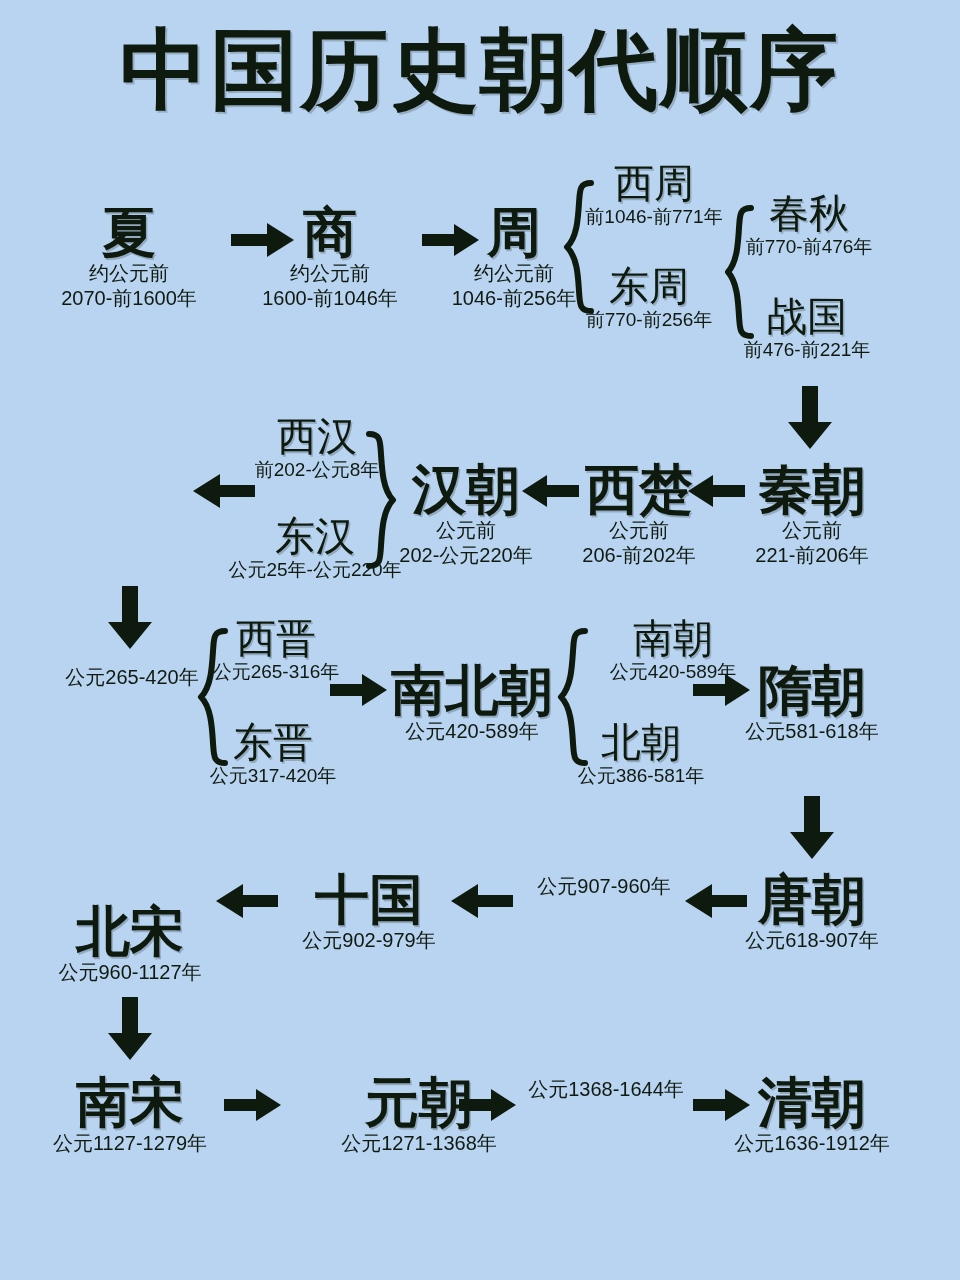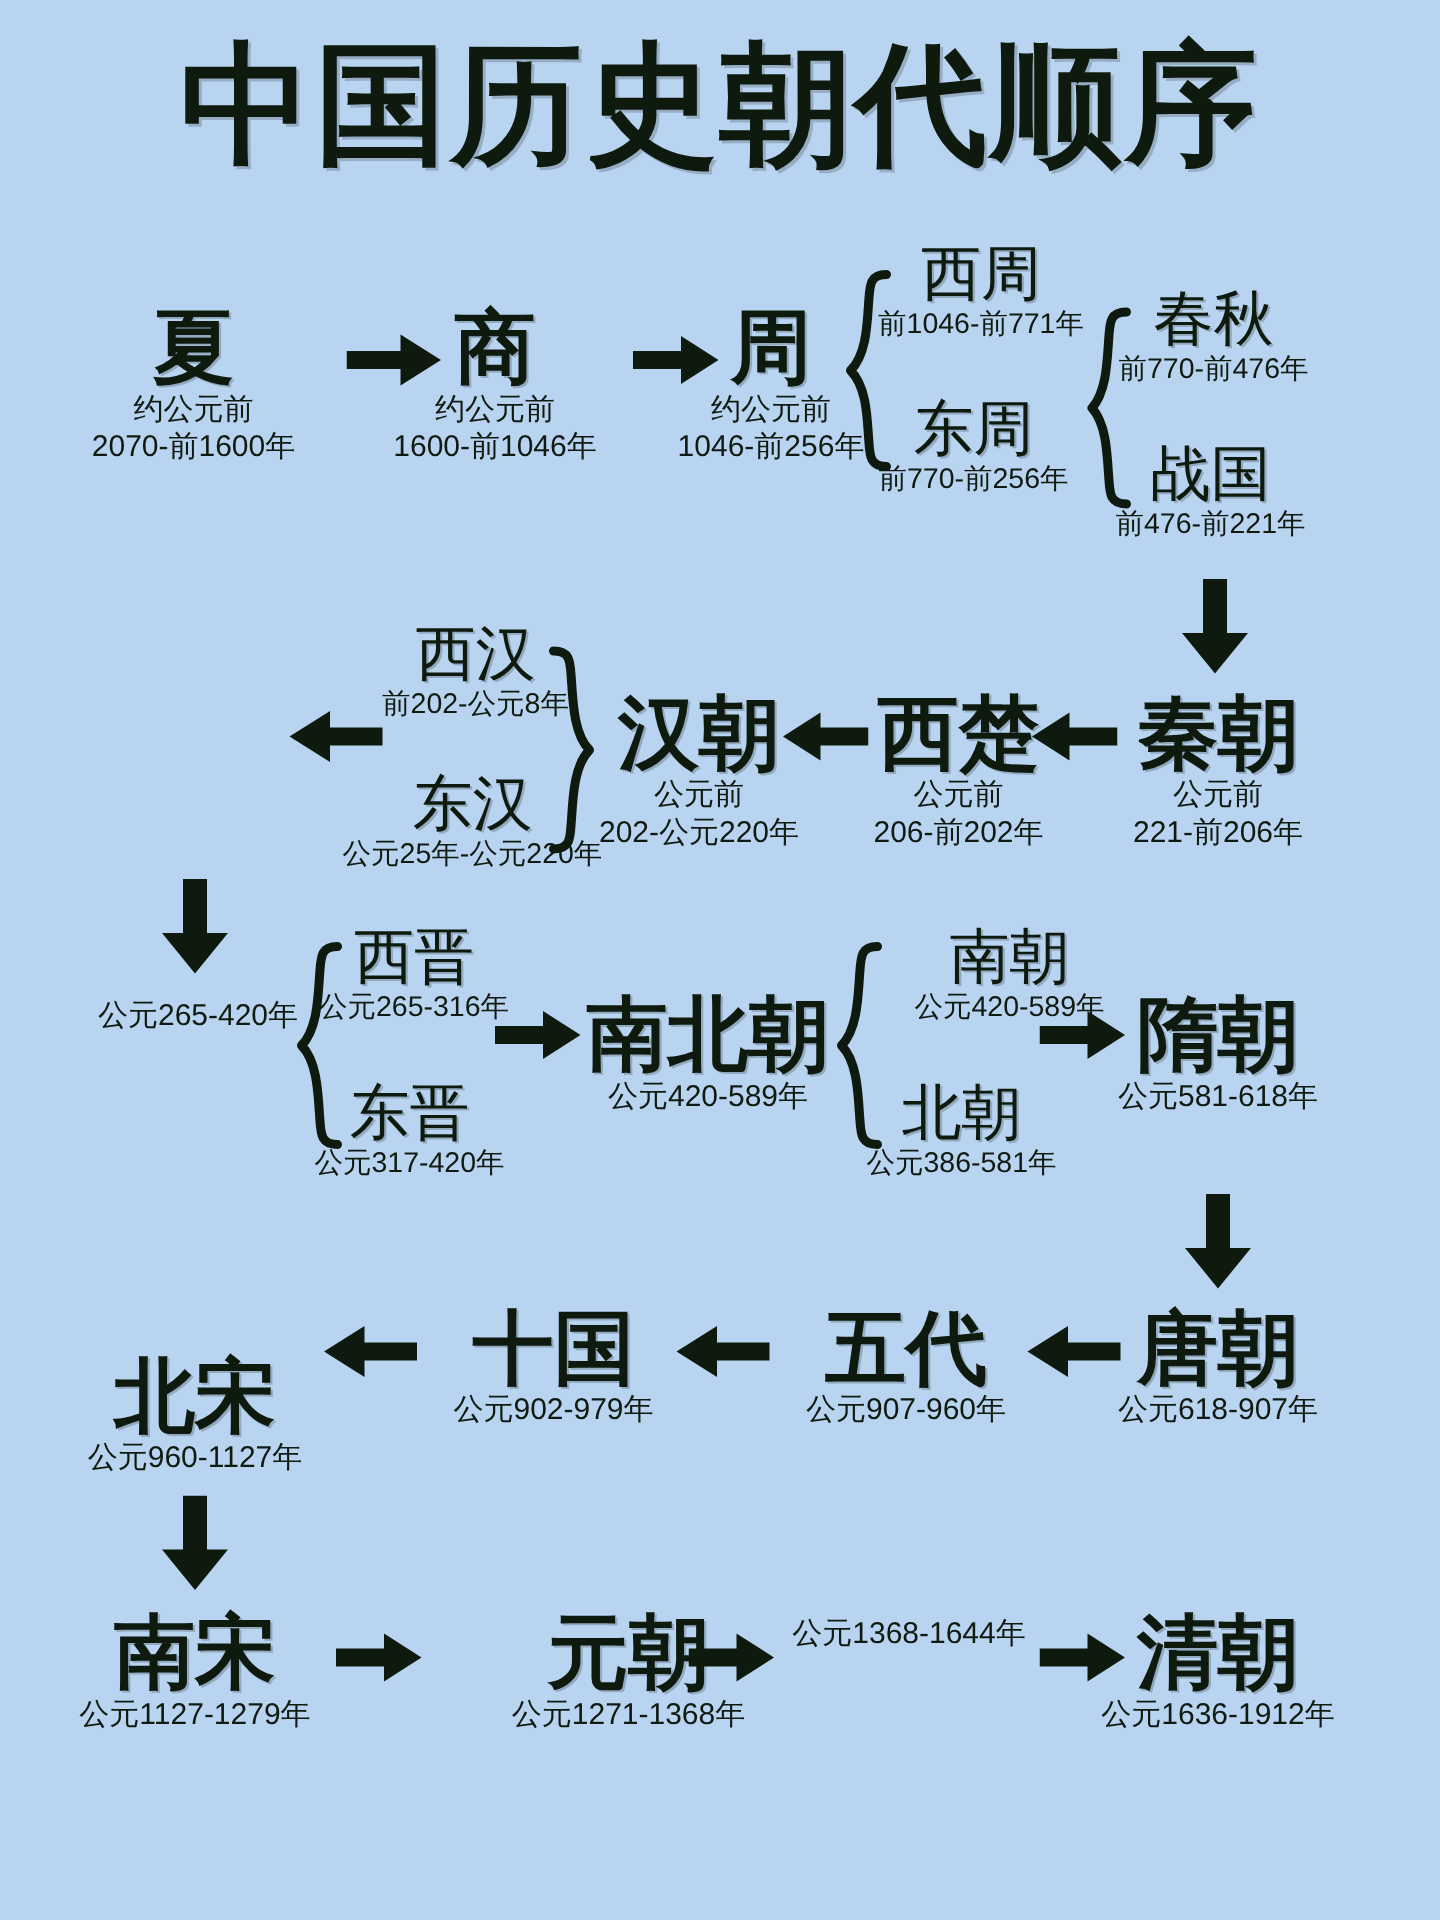--- a/index.html
+++ b/index.html
@@ -286,21 +286,20 @@
     <div class="yr">公元618-907年</div>
   </div>
 
   <div class="arrow" style="left:716px; top:901px;">
     <svg width="64" height="38" viewBox="0 0 64 38" aria-hidden="true">
       <path d="M63 13 H28 V2 L1 19 L28 36 V25 H63 Z" fill="#0d1a0d"></path>
     </svg>
   </div>
 
   <div class="node big" style="left:604px; top:872px;">
-    <div class="nm">五代</div>
     <div class="yr">公元907-960年</div>
   </div>
 
   <div class="arrow" style="left:482px; top:901px;">
     <svg width="64" height="38" viewBox="0 0 64 38" aria-hidden="true">
       <path d="M63 13 H28 V2 L1 19 L28 36 V25 H63 Z" fill="#0d1a0d"></path>
     </svg>
   </div>
 
   <div class="node big" style="left:369px; top:872px;">

